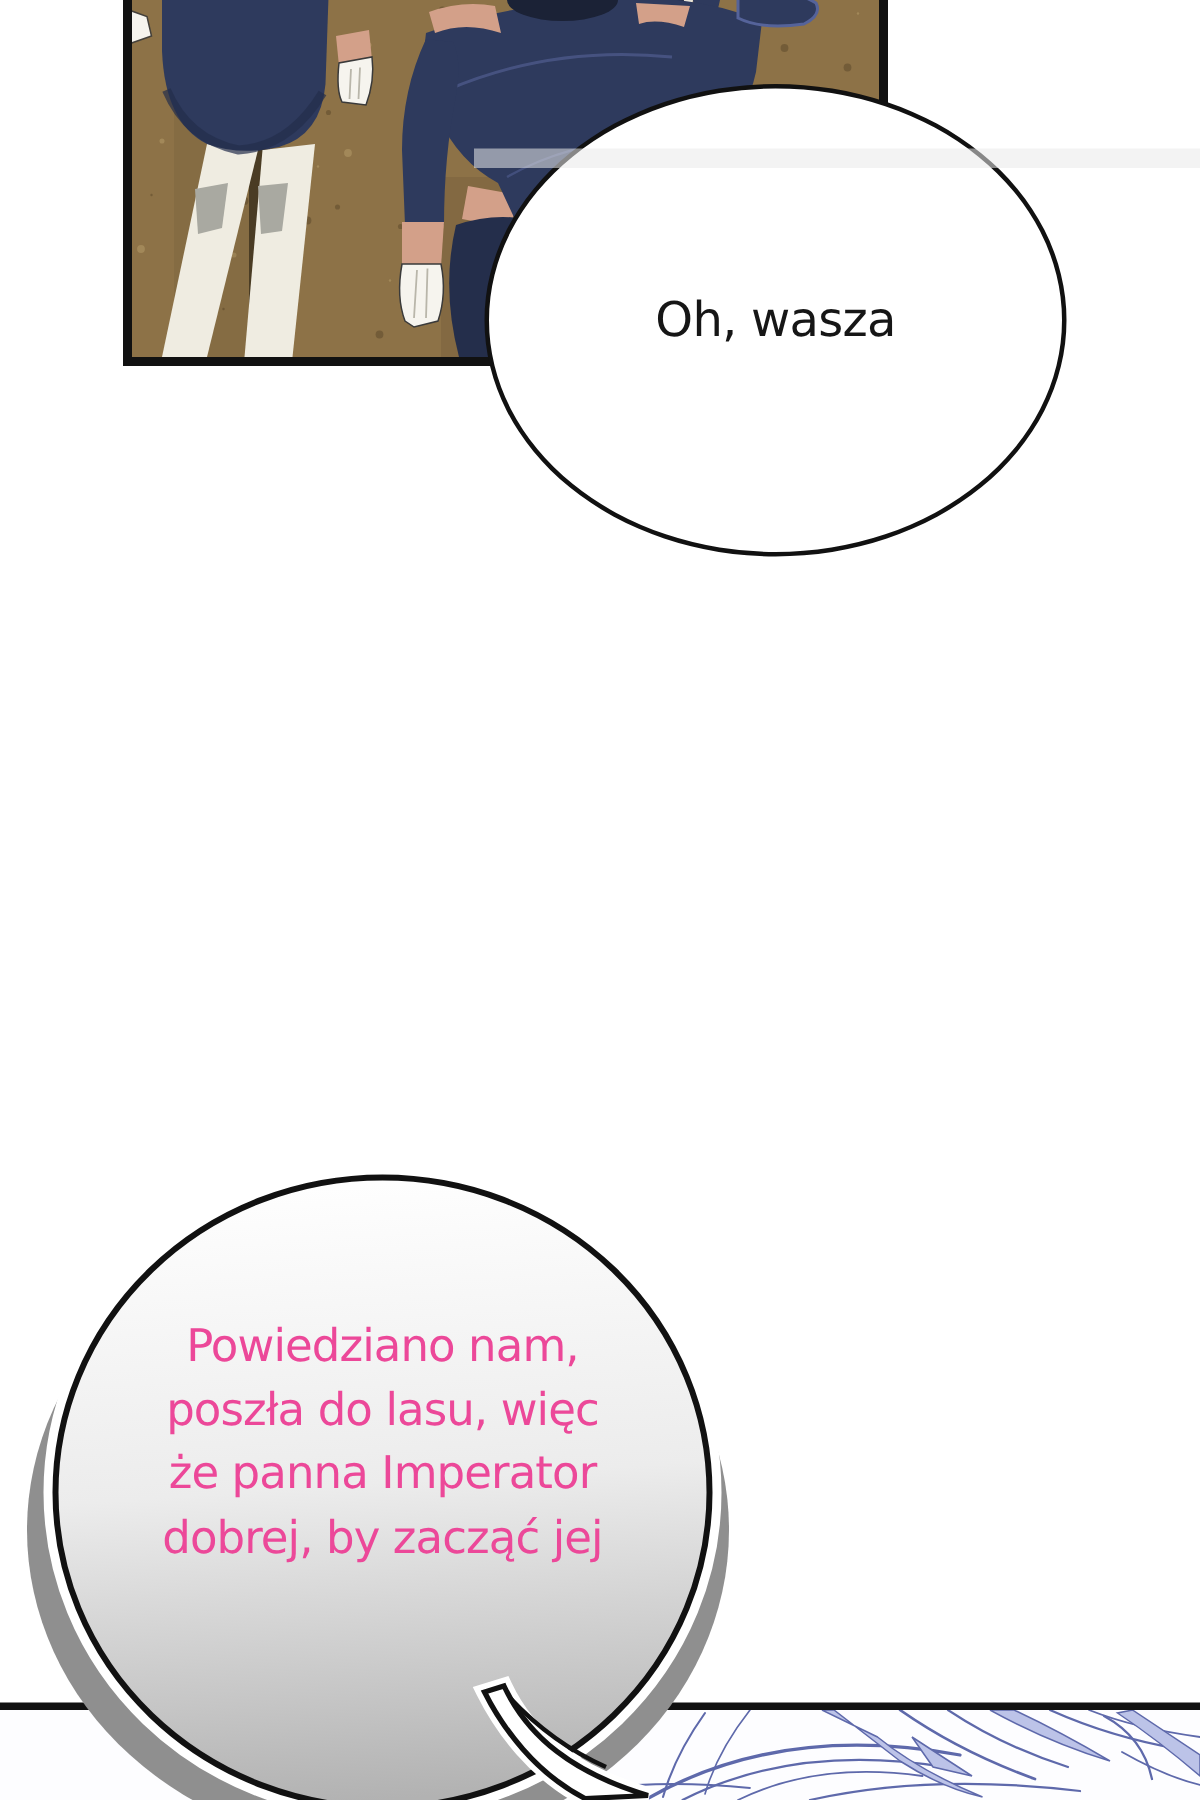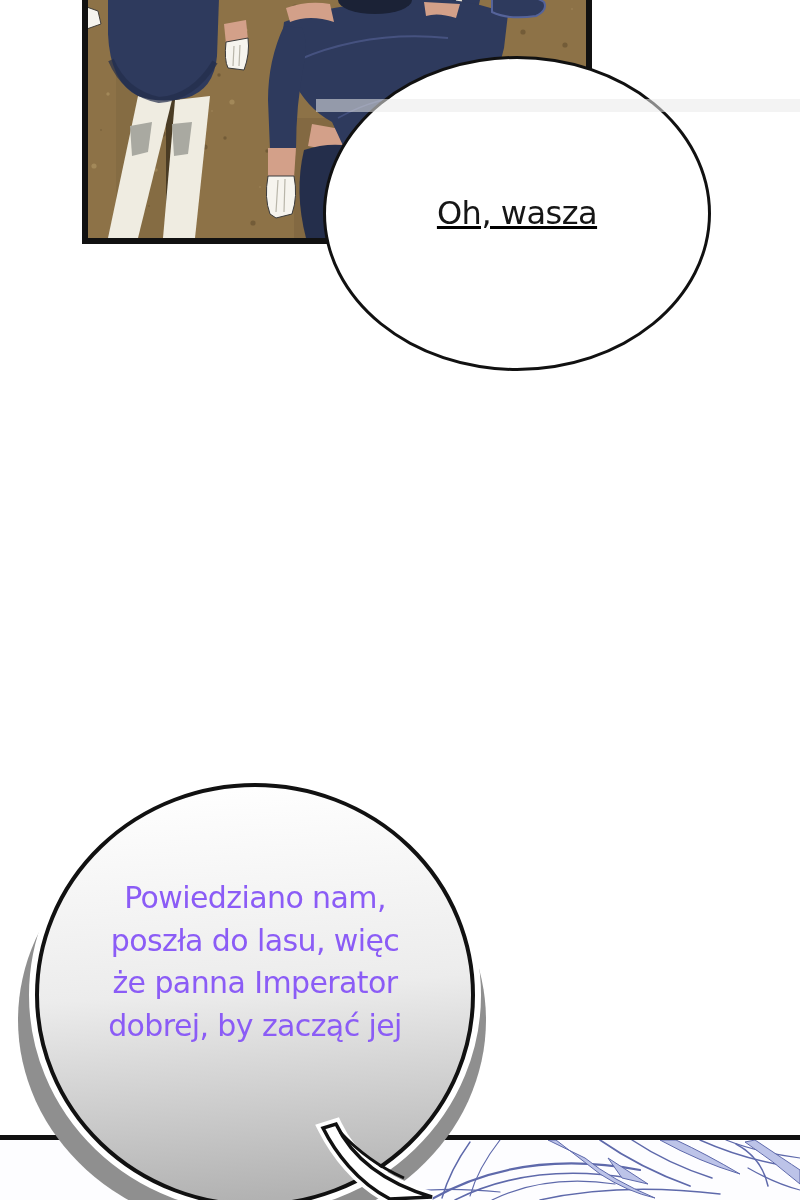--- a/index.html
+++ b/index.html
@@ -17,37 +17,36 @@
     z-index:1;
   }
   .panel-top svg { display:block; }
   .bubble-top {
     position:absolute; left:323px; top:56px; width:388px; height:315px;
     background:var(--bubble-fill,#fff);
     border:3px solid var(--ink,#111);
     border-radius:50%;
     display:flex; flex-direction:column; align-items:center; justify-content:center;
     z-index:3;
-    text-decoration:underline;
   }
   .speech-text {
     font-size:32px; line-height:43px; color:#161616; text-align:center;
     letter-spacing:-0.5px; white-space:nowrap;
   }
   .panel-bottom {
     position:absolute; left:0; top:1135px; width:800px; height:65px;
     border-top:5px solid var(--ink,#111);
     background:#fdfdff; overflow:hidden; z-index:1;
   }
   .bubble-bottom-svg {
     position:absolute; left:0; top:770px; width:800px; height:430px; z-index:2;
   }
   .bubble-bottom-text {
     position:absolute; left:38px; top:877px; width:434px; z-index:3;
-    font-size:30px; line-height:42.5px; color:#8b5cf6; text-align:center;
+    font-size:30px; line-height:42.5px; color:#ec4899; text-align:center;
     letter-spacing:-0.6px;
   }
   .bubble-bottom-text .speech-line { display:block; white-space:nowrap; }
   .artifact-band {
     position:absolute; left:316px; top:99px; width:484px; height:13px;
     background:#e9e9e9; opacity:0.55; z-index:6; pointer-events:none;
   }
 </style>
 </head>
 <body>

